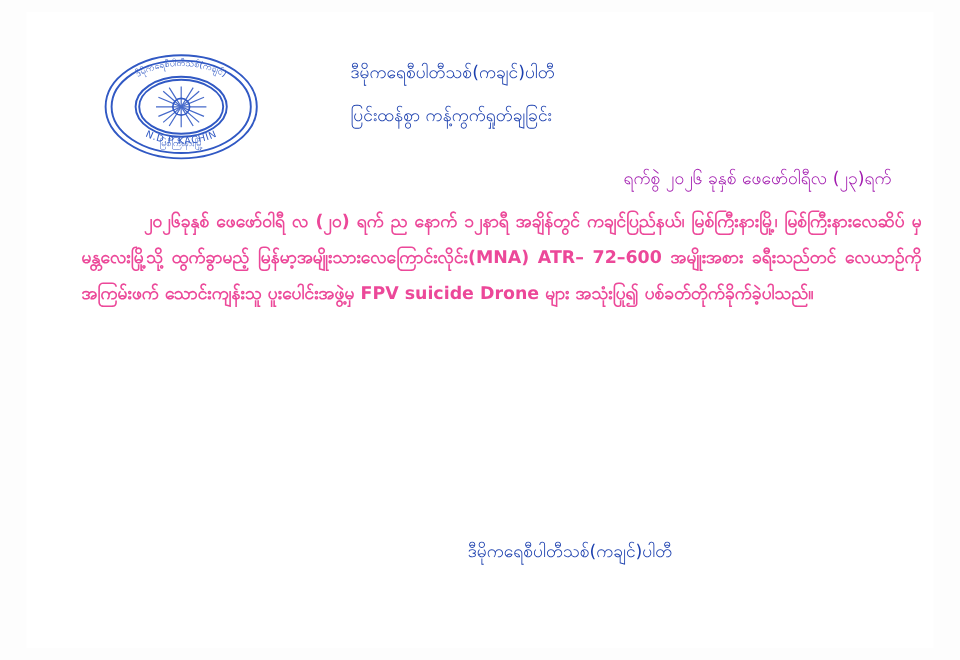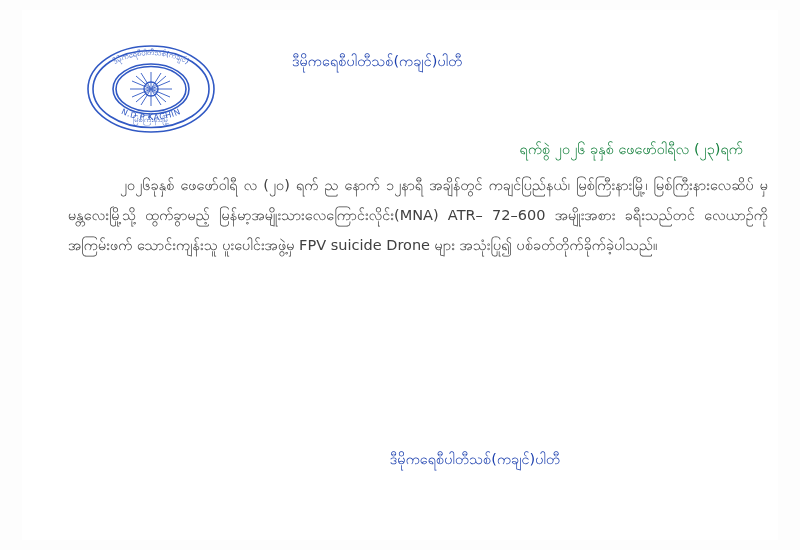--- a/index.html
+++ b/index.html
@@ -58,33 +58,34 @@
   }
   .heading-line.second {
     margin-top: 6px;
   }
 
   
   .date-line {
     position: absolute;
     right: 35px;
     top: 128px;
-    color: #15803d;
+    color: #a21caf;
     font-size: 14.5px;
     text-align: right;
     line-height: 22px;
   }
 
   
   .body {
     position: absolute;
     left: 46px;
     top: 160px;
     width: 700px;
-    color: #404040;
+    color: #ec4899;
+    font-weight: bold;
   }
   .para {
     font-size: 14.5px;
     line-height: 30px;
     text-align: justify;
     text-justify: inter-word;
     margin: 0 0 14px 0;
   }
   .para.indent {
     text-indent: 52px;
@@ -137,20 +138,21 @@
         </text>
         <text font-size="8" fill="#3159c4" font-family="DejaVu Sans, sans-serif" letter-spacing="0.6">
           <textPath href="#sealBotArc" startOffset="50%" text-anchor="middle">N.D.P KACHIN</textPath>
         </text>
         <text x="67" y="80" font-size="7.5" fill="#3159c4" text-anchor="middle" font-family="DejaVu Sans, sans-serif">မြစ်ကြီးနားမြို့</text>
       </svg>
     </div>
 
     <div class="heading-block">
       <div class="heading-line">ဒီမိုကရေစီပါတီသစ်(ကချင်)ပါတီ</div>
+      <div class="heading-line second">ပြင်းထန်စွာ ကန့်ကွက်ရှုတ်ချခြင်း</div>
     </div>
 
     <div class="date-line">ရက်စွဲ ၂၀၂၆ ခုနှစ် ဖေဖော်ဝါရီလ (၂၃)ရက်</div>
 
     <div class="body">
       <p class="para indent">၂၀၂၆ခုနှစ် ဖေဖော်ဝါရီ လ (၂၀) ရက် ည နောက် ၁၂နာရီ အချိန်တွင် ကချင်ပြည်နယ်၊ မြစ်ကြီးနားမြို့၊ မြစ်ကြီးနားလေဆိပ် မှ မန္တလေးမြို့သို့ ထွက်ခွာမည့် မြန်မာ့အမျိုးသားလေကြောင်းလိုင်း(MNA) ATR– 72–600 အမျိုးအစား ခရီးသည်တင် လေယာဉ်ကို အကြမ်းဖက် သောင်းကျန်းသူ ပူးပေါင်းအဖွဲ့မှ FPV suicide Drone များ အသုံးပြု၍ ပစ်ခတ်တိုက်ခိုက်ခဲ့ပါသည်။</p>
     </div>
 
     <div class="signature">
       <span class="sig-inner">ဒီမိုကရေစီပါတီသစ်(ကချင်)ပါတီ</span>

